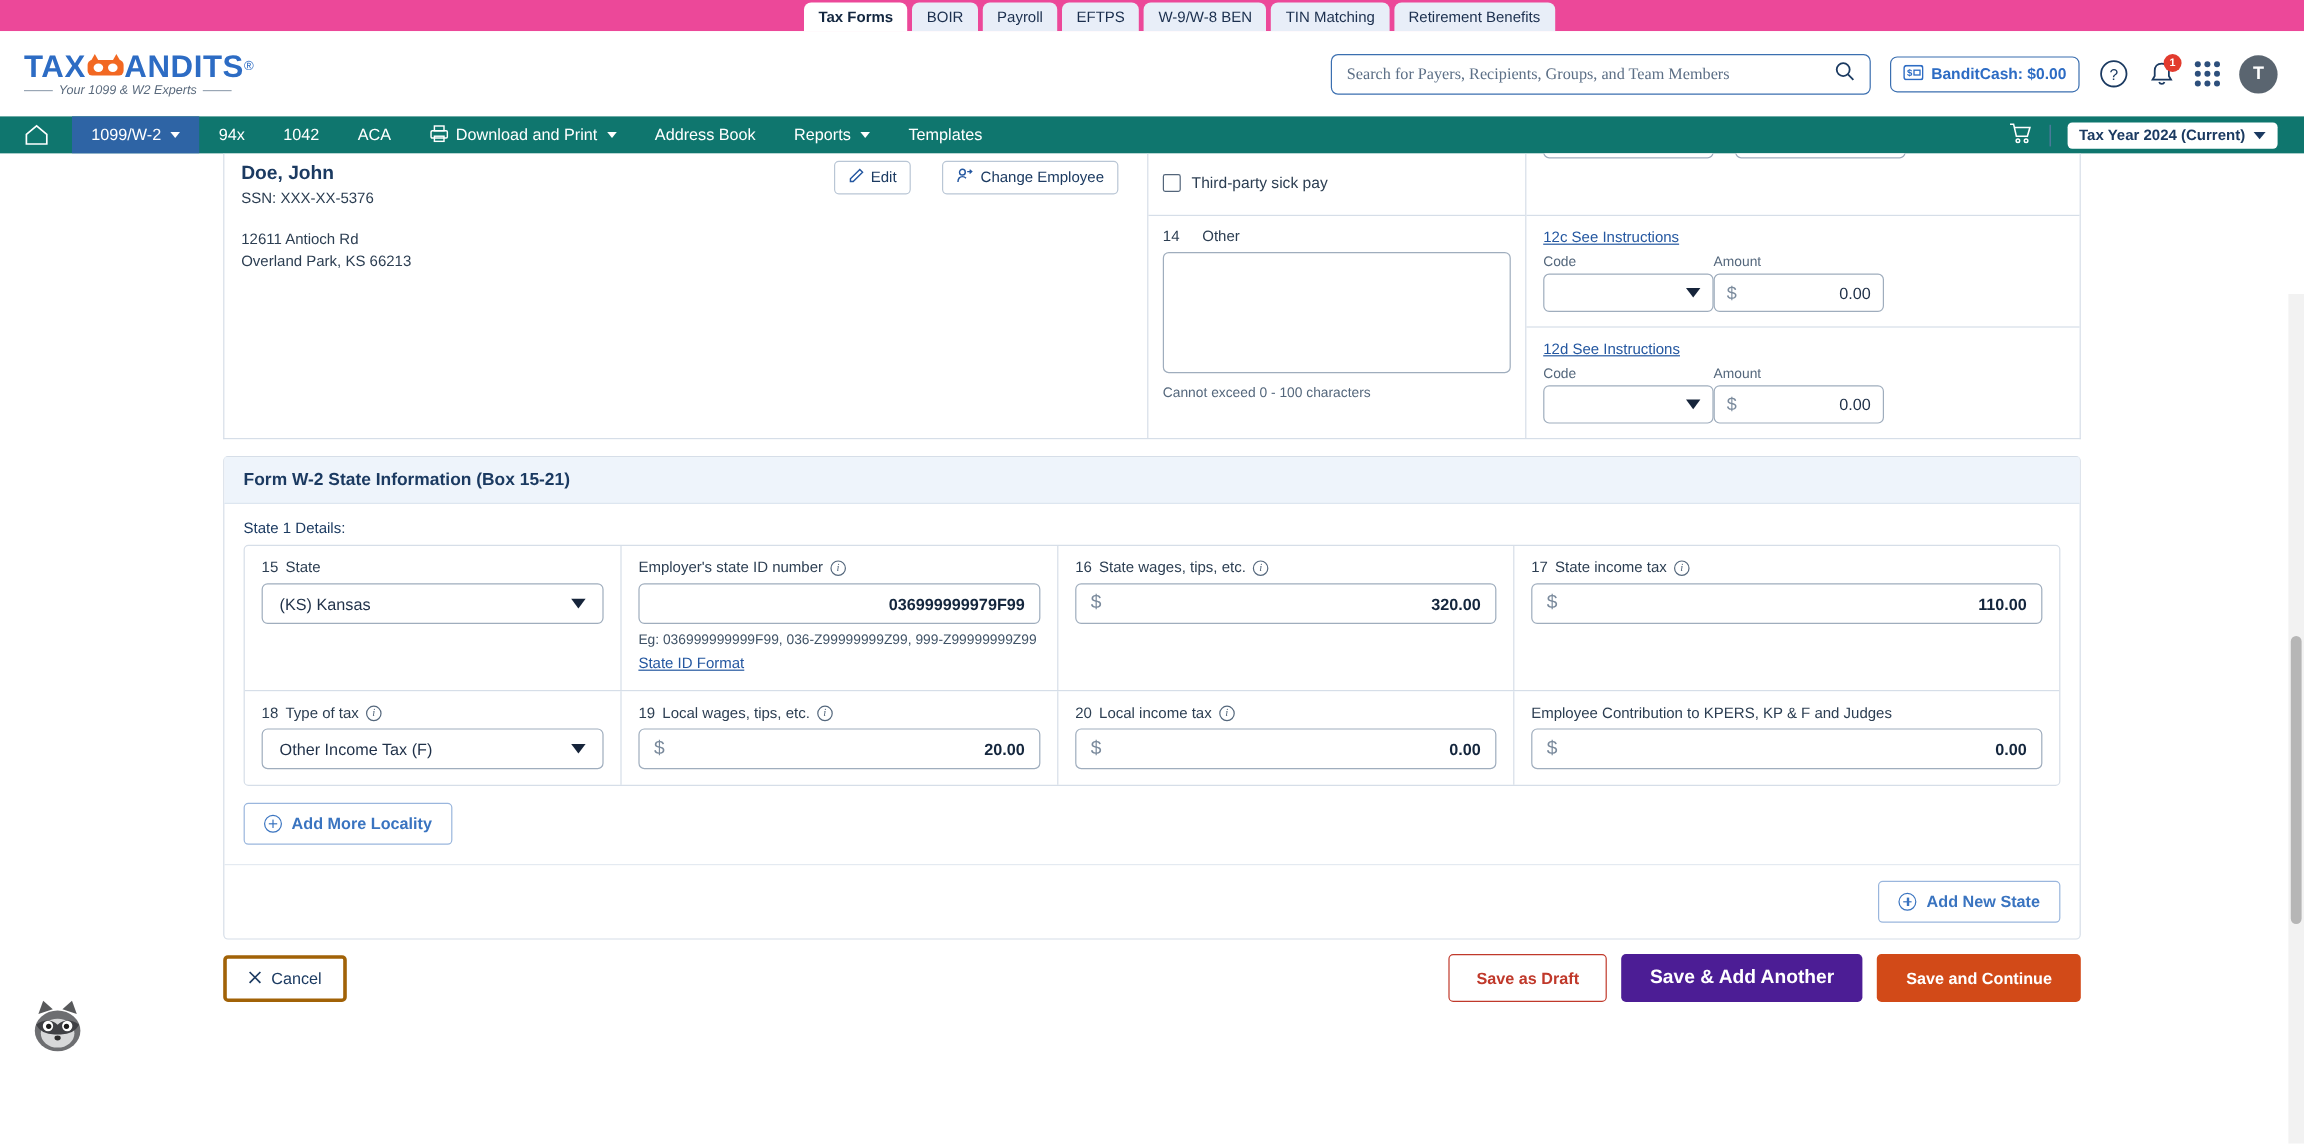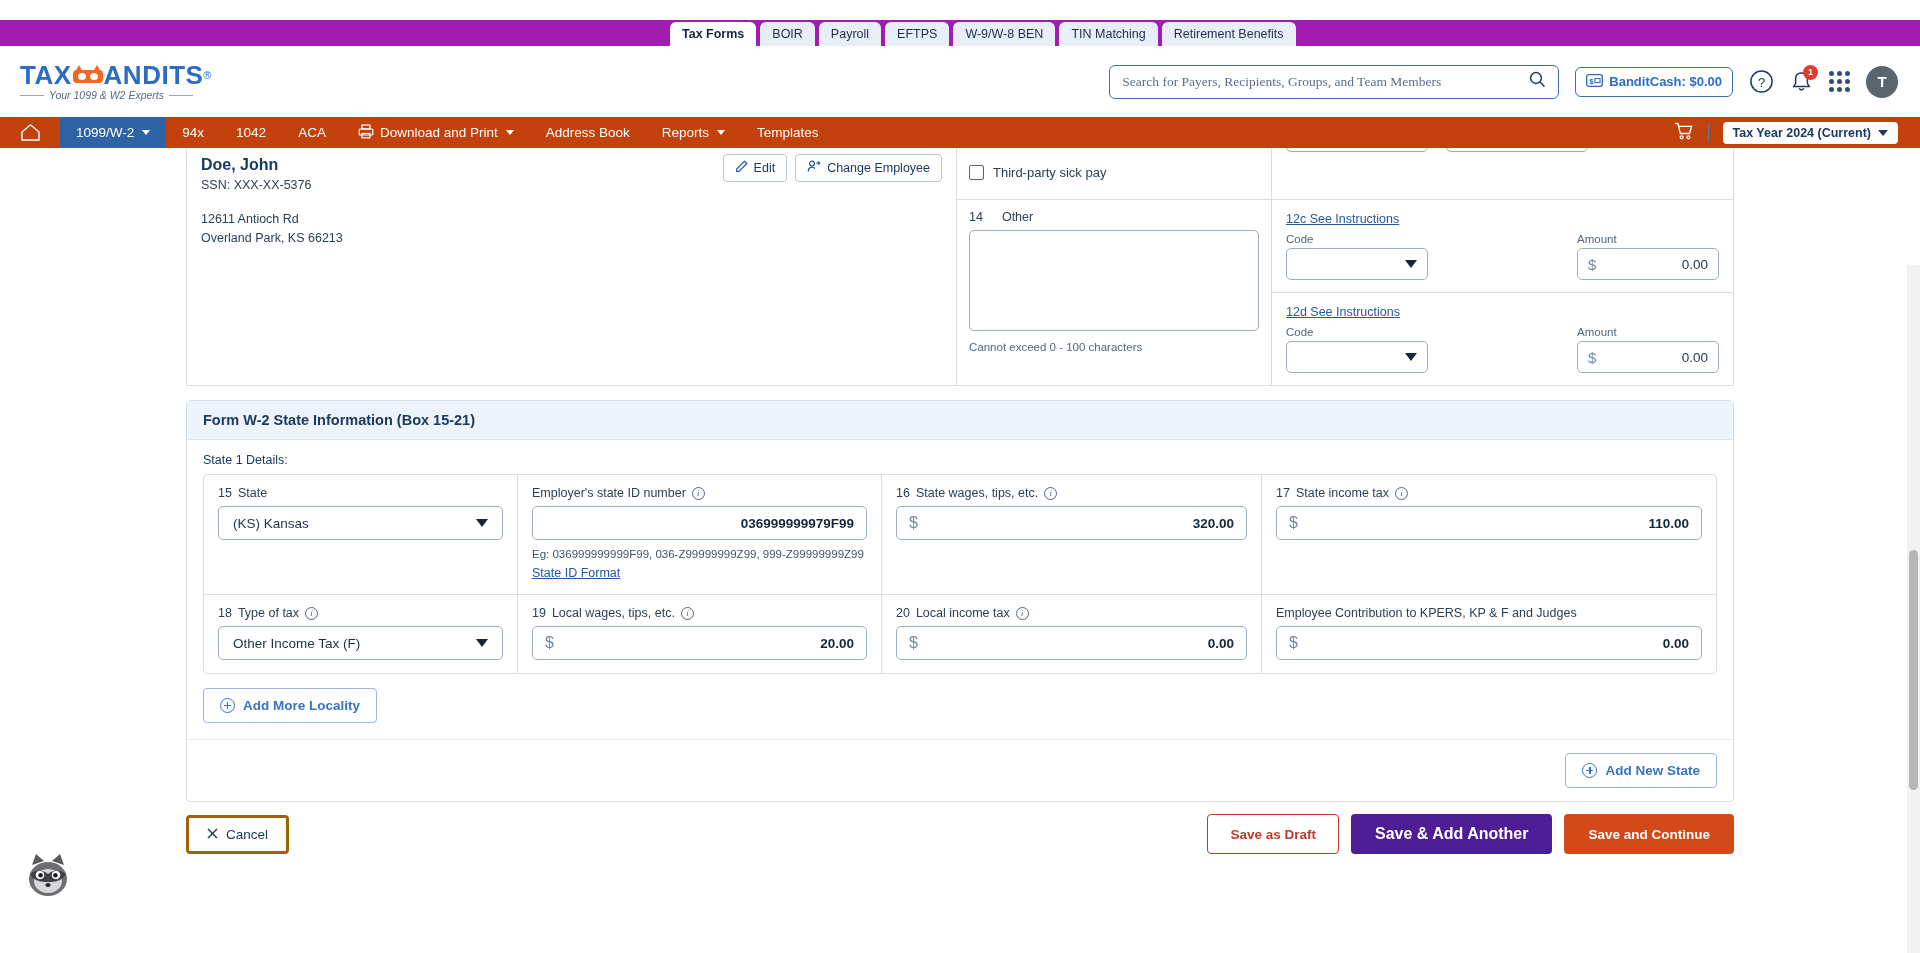--- a/index.html
+++ b/index.html
@@ -8,27 +8,26 @@
     width: 1920px; height: 953px;
     font-family: "Liberation Sans", sans-serif;
     background: #ffffff;
     overflow: hidden;
   }
   body { position: relative; }
 
   
   .top-strip {
     height: 26px;
-    background: #a21caf;
+    background: #ec4899;
     display: flex;
     align-items: flex-end;
     padding-left: 670px;
     gap: 4px;
     position: relative;
-    margin-top: 20px;
   }
   .top-tab {
     background: #e8eef8;
     color: #1b2f4e;
     font-size: 12.5px;
     padding: 5px 12px 5px 12px;
     border-radius: 6px 6px 0 0;
     line-height: 14px;
     white-space: nowrap;
     cursor: pointer;
@@ -114,21 +113,21 @@
   .grid-dots { display: grid; grid-template-columns: repeat(3, 5px); gap: 3px; cursor: pointer; }
   .grid-dots i { width: 5px; height: 5px; background: #2d4f7c; border-radius: 50%; display: block; }
   .avatar {
     width: 32px; height: 32px; border-radius: 50%;
     background: #5a6570; color: #fff; font-size: 15px; font-weight: 600;
     display: flex; align-items: center; justify-content: center; cursor: pointer;
   }
 
   
   .navbar {
-    height: 31px; background: #c2410c;
+    height: 31px; background: #0f766e;
     display: flex; align-items: stretch; color: #fff;
     font-size: 13.5px; position: relative;
   }
   .nav-home {
     width: 60px; display: flex; align-items: center; justify-content: center; cursor: pointer;
   }
   .nav-item {
     display: flex; align-items: center; gap: 6px;
     padding: 0 16px; cursor: pointer; white-space: nowrap;
   }
@@ -154,21 +153,21 @@
   
   .top-card {
     margin: 0 auto; width: 1548px;
     border: 1px solid #d6dee8; border-top: none;
     display: flex; background: #fff;
   }
   .tc-left { width: 770px; border-right: 1px solid #d6dee8; padding: 8px 14px 20px 14px; position: relative; }
   .emp-name { font-size: 16px; font-weight: 700; color: #1b3a61; }
   .emp-ssn { font-size: 12.5px; color: #2c3e52; margin-top: 4px; }
   .emp-addr { font-size: 12.5px; color: #2c3e52; margin-top: 18px; line-height: 19px; }
-  .emp-btns { position: absolute; right: 14px; top: 6px; display: flex; gap: 8px; }
+  .emp-btns { position: absolute; right: 24px; top: 6px; display: flex; gap: 26px; }
   .btn-outline-sm {
     border: 1px solid #b9c6d5; border-radius: 4px; background: #fff;
     font-size: 12.5px; color: #1b3a61; padding: 5px 11px;
     display: flex; align-items: center; gap: 6px; cursor: pointer;
   }
   .tc-mid { width: 315px; border-right: 1px solid #d6dee8; }
   .tc-mid .sick {
     padding: 12px 12px 14px 12px; border-bottom: 1px solid #d6dee8;
     display: flex; align-items: center; gap: 9px; height: 52px;
   }
@@ -194,21 +193,21 @@
     height: 16px; background:#fff;
   }
   .tc-right .sect {
     padding: 9px 14px 12px 14px; border-bottom: 1px solid #d6dee8;
   }
   .tc-right .sect:last-child { border-bottom: none; }
   .link-ul {
     font-size: 12.5px; color: #2457a0; text-decoration: underline; cursor: pointer;
     display: inline-block;
   }
-  .code-amt { display: flex; gap: 18px; margin-top: 6px; justify-content: space-between; }
+  .code-amt { display: flex; margin-top: 6px; }
   .fld { display: flex; flex-direction: column; }
   .fld-lbl { font-size: 11.5px; color: #54677c; margin-bottom: 3px; }
   .select-box {
     width: 142px; height: 32px; border: 1px solid #9fadbd; border-radius: 5px;
     display: flex; align-items: center; justify-content: space-between;
     padding: 0 10px; background: #fff; font-size: 13px; color: #1f3048; cursor: pointer;
   }
   .tri-down { width:0;height:0;border-left:6px solid transparent;border-right:6px solid transparent;border-top:8px solid #16243a;}
   .money-box {
     width: 142px; height: 32px; border: 1px solid #9fadbd; border-radius: 5px;

